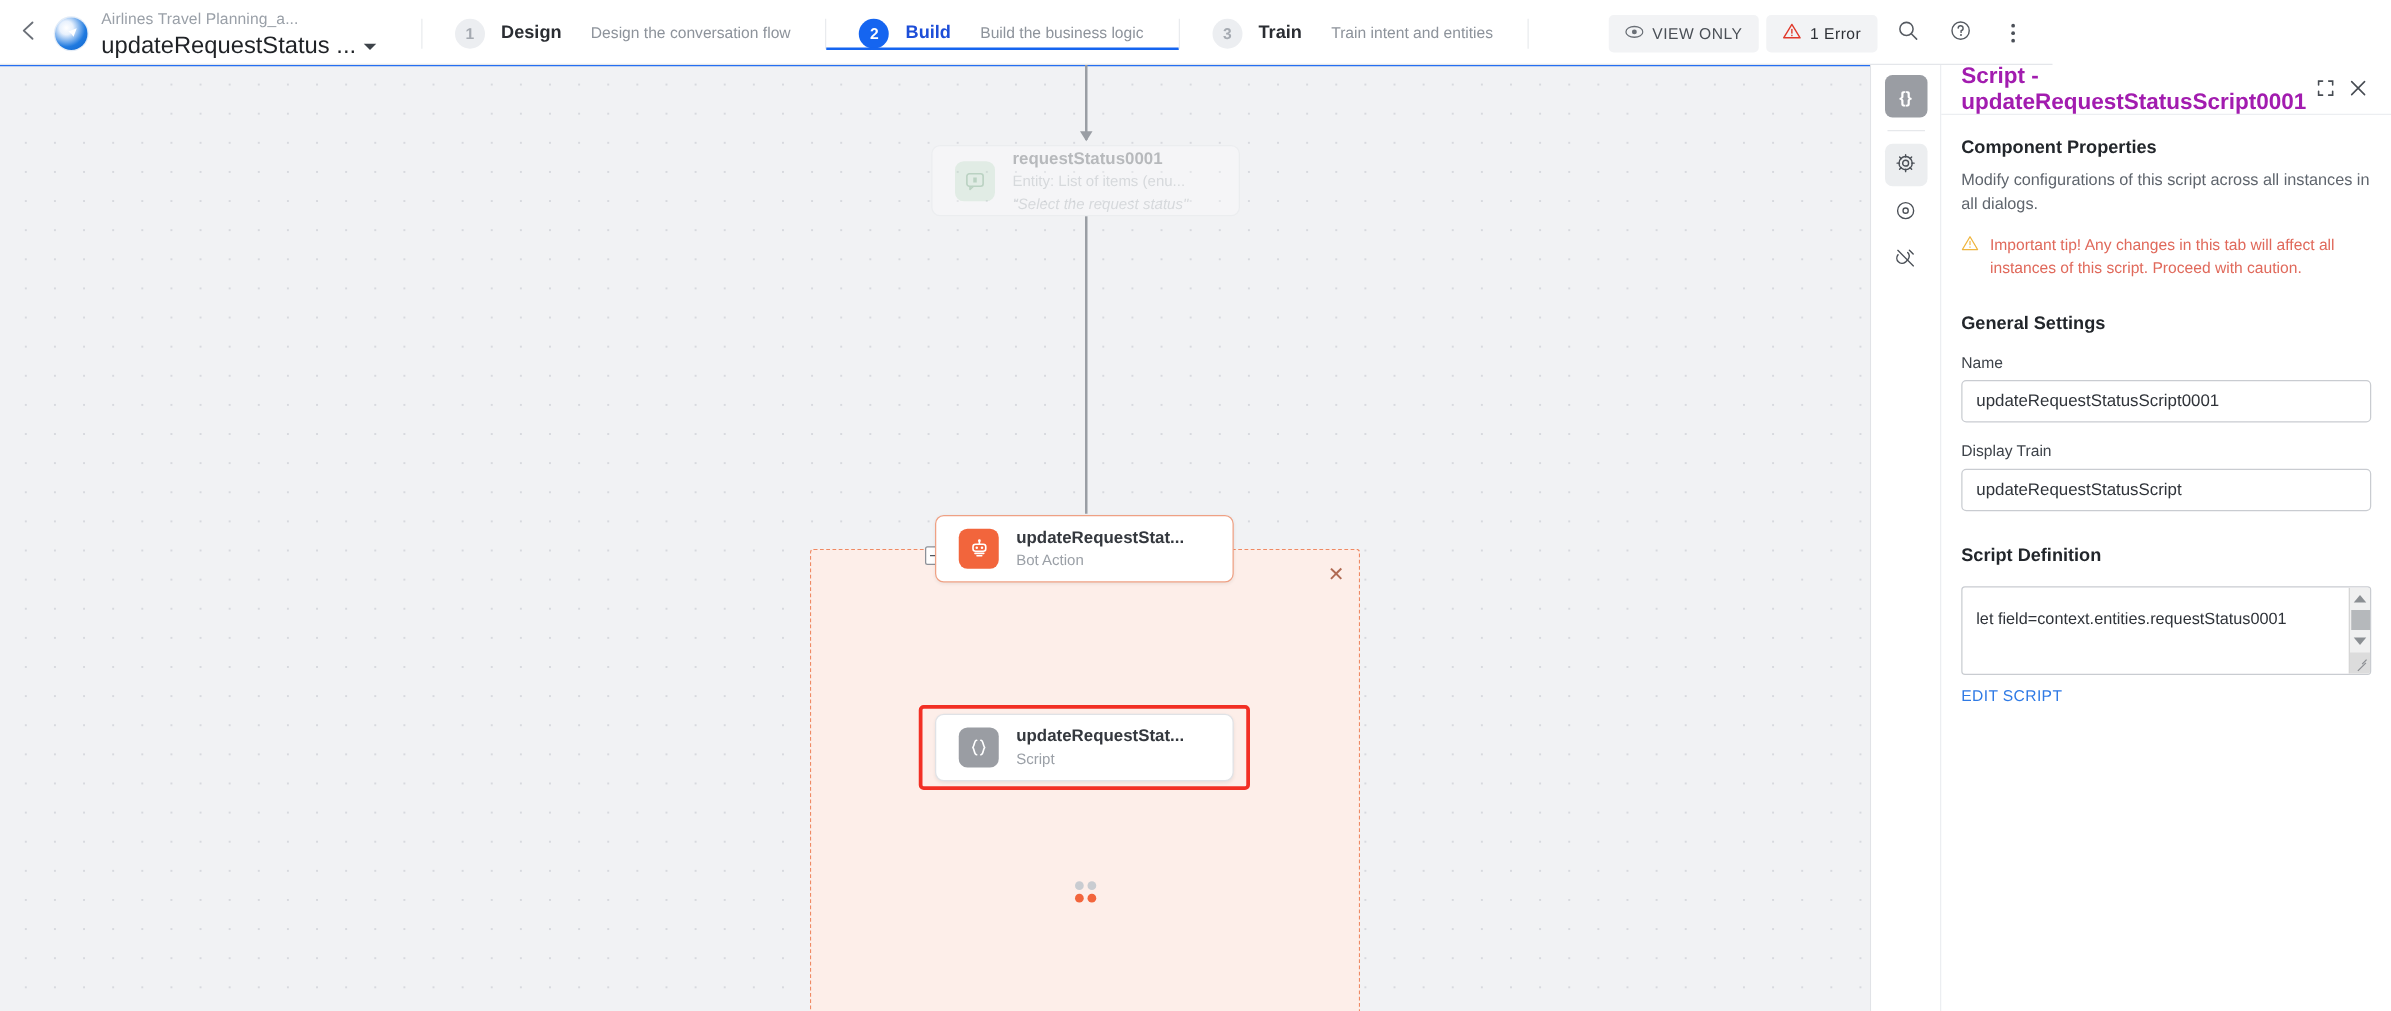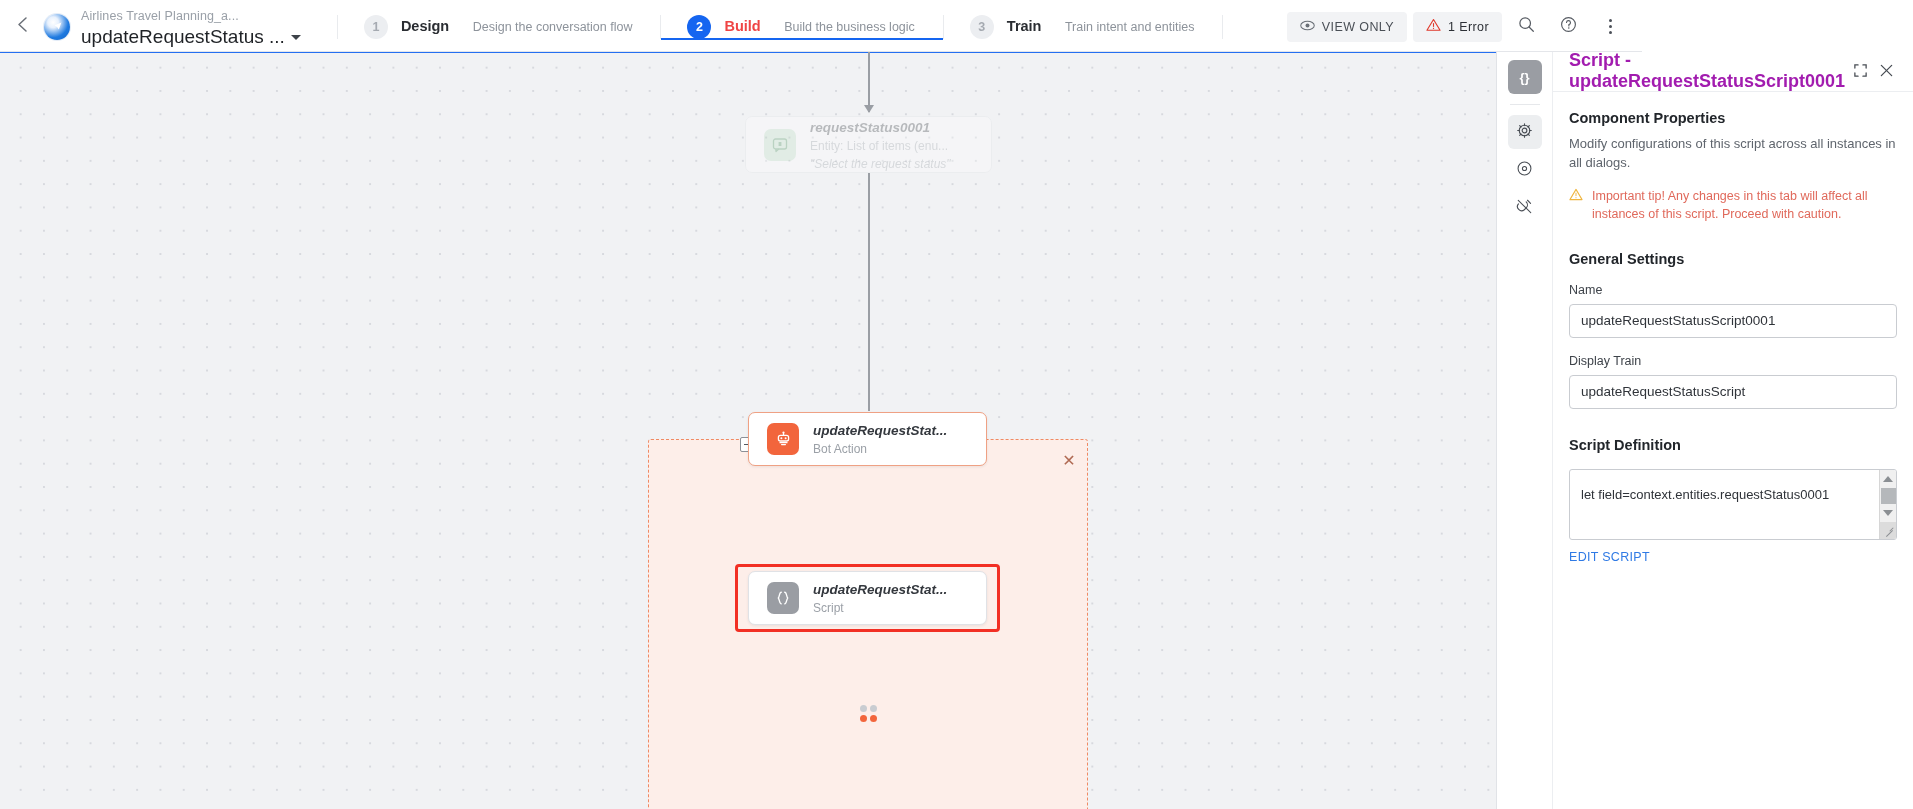--- a/index.html
+++ b/index.html
@@ -55,21 +55,21 @@
   .step-num {
     width: 24px; height: 24px; border-radius: 50%;
     background: #eceef1; color: #a5aab1;
     font-size: 12.5px; font-weight: bold;
     display: flex; align-items: center; justify-content: center;
     flex: 0 0 auto;
   }
   .step.active .step-num { background: #1565f0; color: #fff; }
   .step-txt { line-height: 1.3; }
   .step-title { font-size: 14.5px; font-weight: bold; color: #2a2d32; }
-  .step.active .step-title { color: #ef4444; }
+  .step.active .step-title { color: #1d4ed8; }
   .step-desc { font-size: 12.5px; color: #8d939b; padding-left: 19px; }
   .step.active::after {
     content: ""; position: absolute; left: 0; right: 0; bottom: -1px;
     height: 2px; background: #1565f0;
   }
 
   .topbar-right {
     margin-left: auto; display: flex; align-items: center; gap: 6px;
     padding-right: 14px;
   }
@@ -129,21 +129,21 @@
     opacity: .30; box-shadow: none;
   }
   .node-icon {
     width: 32px; height: 32px; border-radius: 7px; flex: 0 0 auto;
     display: flex; align-items: center; justify-content: center;
   }
   .node-icon.entity { background: #bfe0c4; }
   .node-icon.bot { background: #f2653c; }
   .node-icon.script { background: #9a9da3; }
   .node-text { overflow: hidden; }
-  .node-title { font-size: 13.5px; font-weight: bold; color: #34383e; white-space: nowrap; font-style: italic; }
+  .node-title { font-size: 13.5px; font-weight: bold; color: #34383e; white-space: nowrap; }
   .node-sub { font-size: 12px; color: #9ba0a7; white-space: nowrap; }
   .node-quote { font-size: 12px; color: #9ba0a7; font-style: italic; white-space: nowrap; }
 
   
   .group-region {
     position: absolute;
     left: 648px; top: 389px; width: 440px; height: 402px;
     background: #fdeee9;
     border: 1.4px dashed #ef8a64;
     border-radius: 3px;

